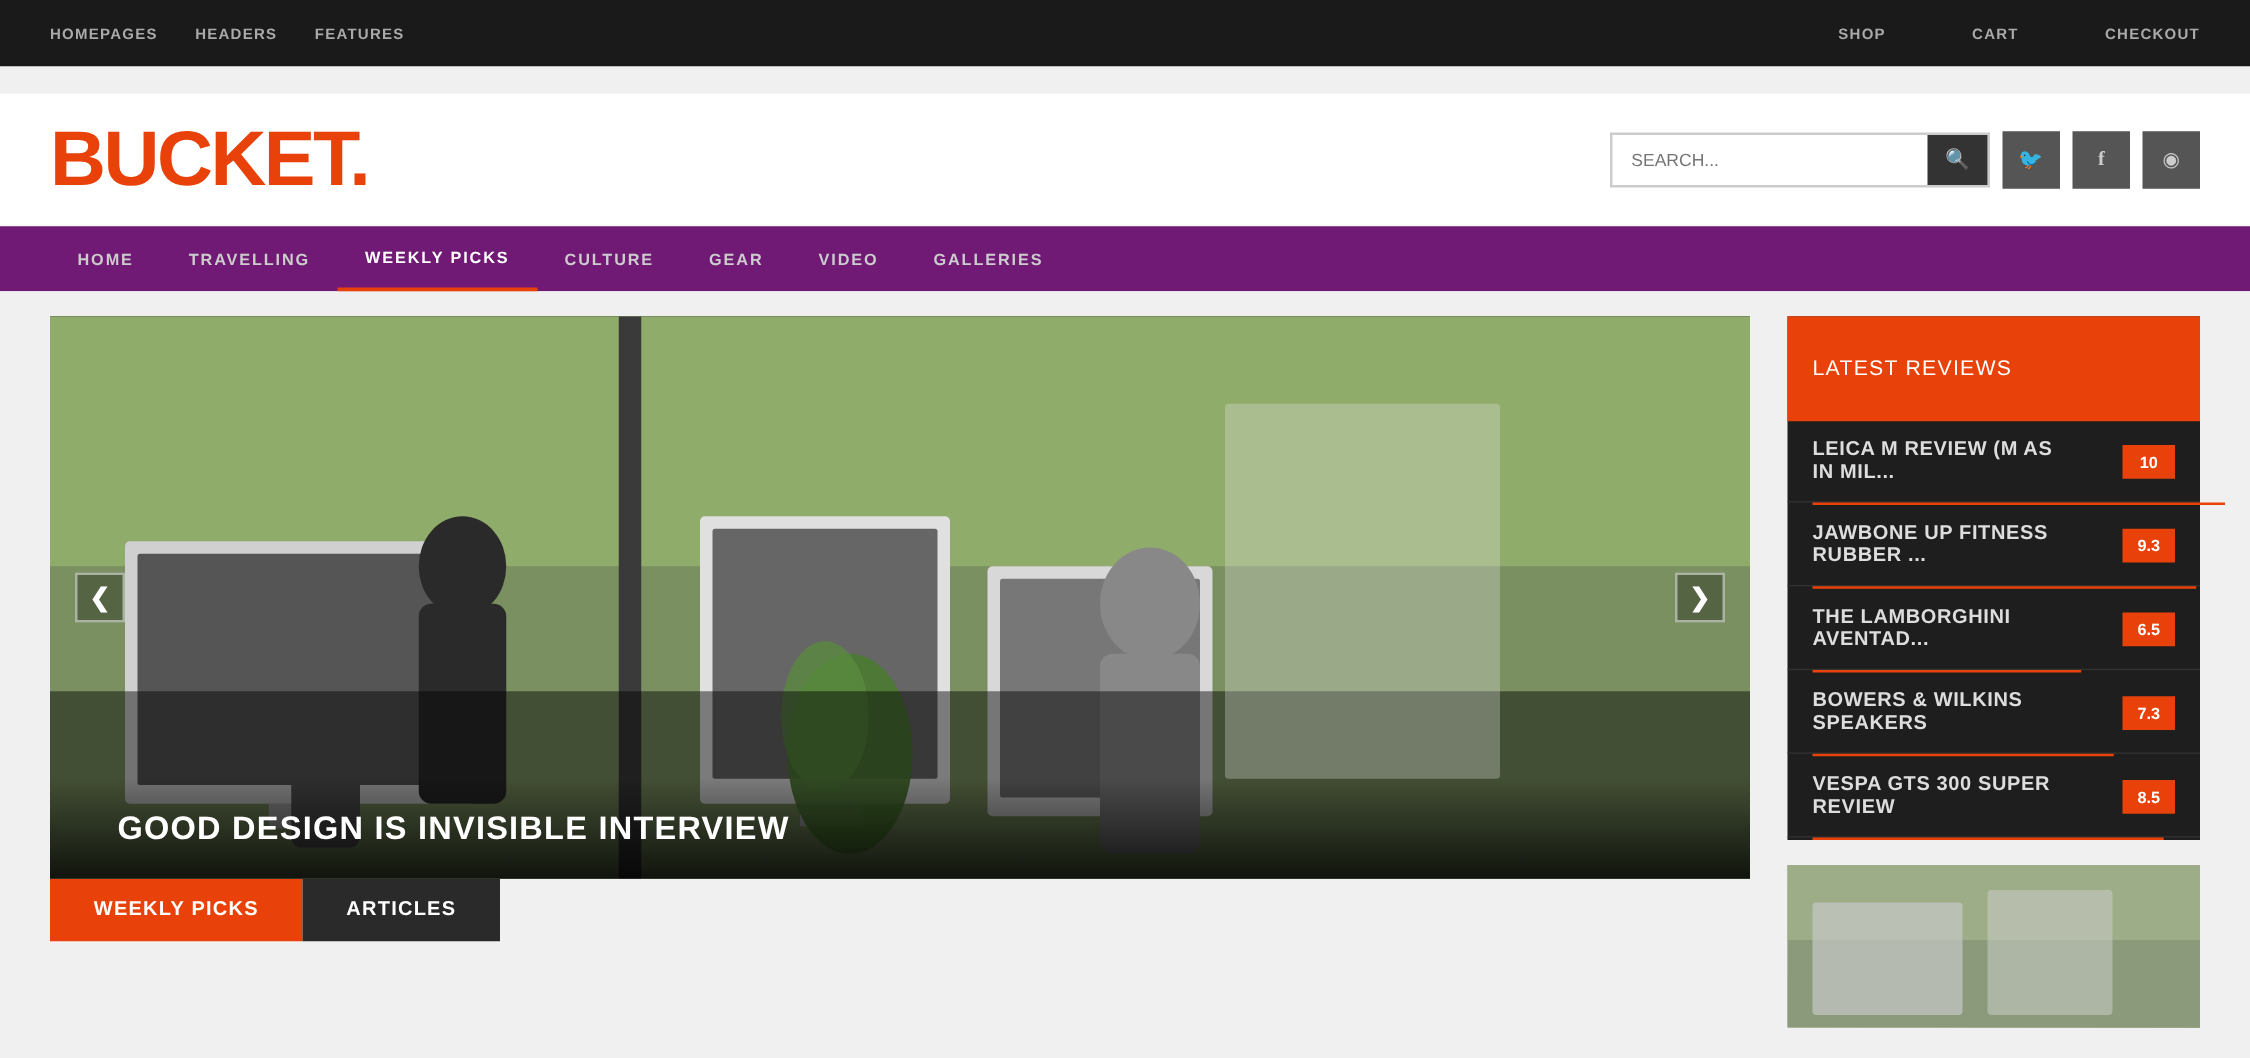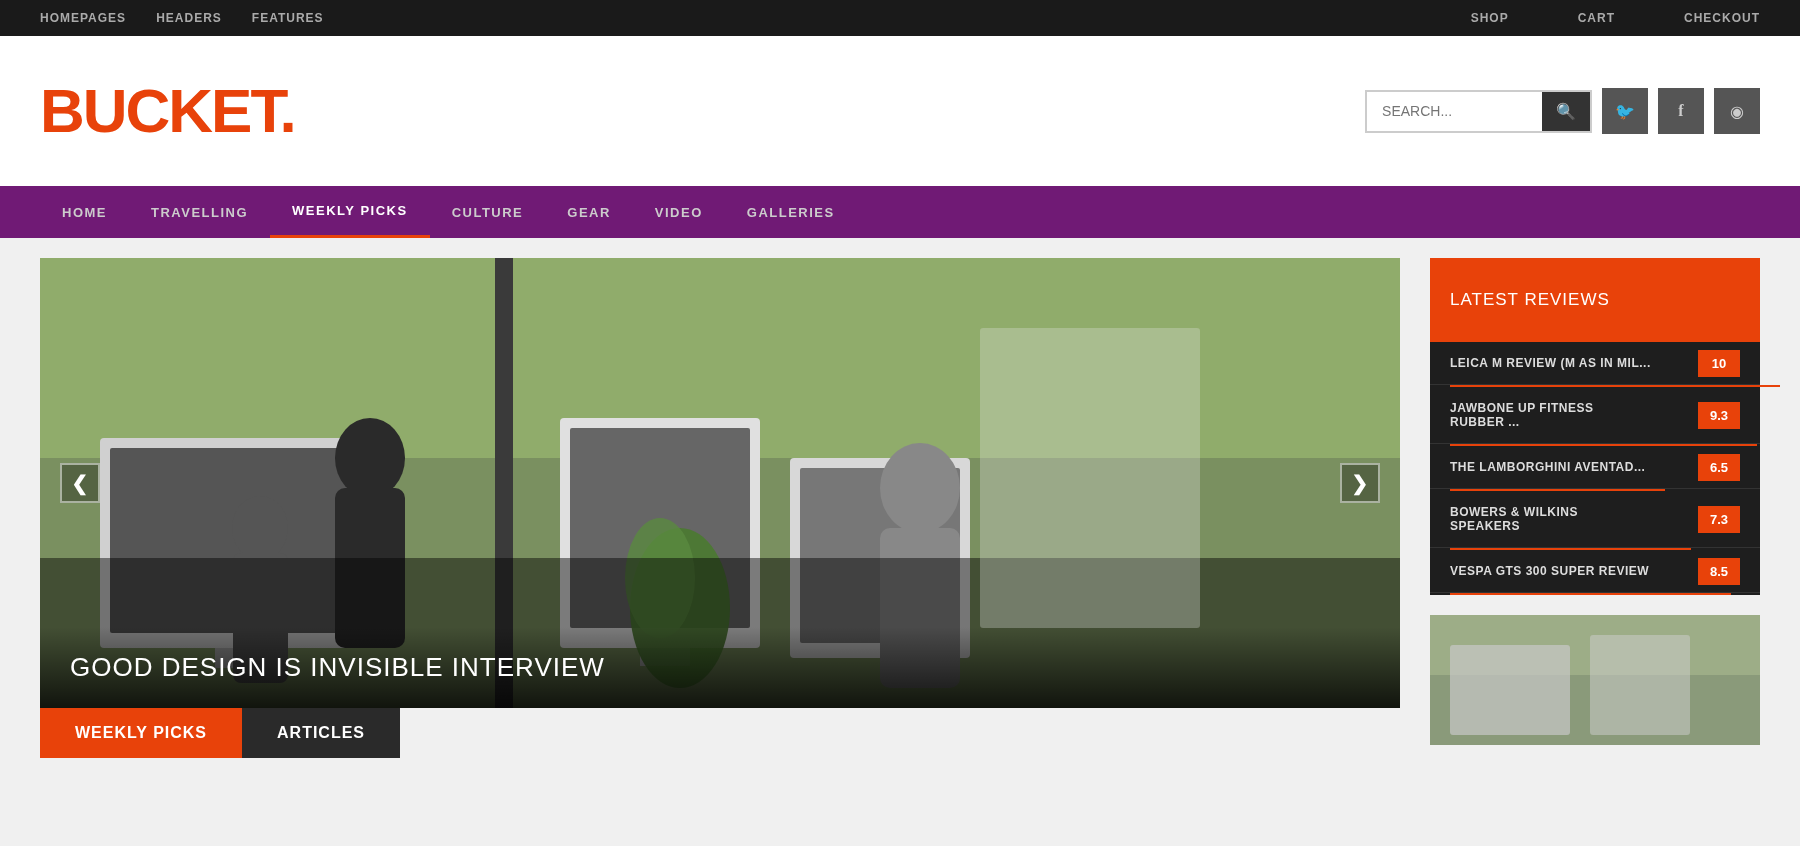--- a/index.html
+++ b/index.html
@@ -1,21 +1,21 @@
 <!DOCTYPE html>
 <html><head>
   <meta charset="utf-8">
   <style>
     * { margin: 0; padding: 0; box-sizing: border-box; }
     body { font-family: Arial, Helvetica, sans-serif; background: #f0f0f0; width: 1800px; }
 
     
     .top-bar {
       background: #1a1a1a;
-      height: 36px;
+      height: 53px;
       display: flex;
       align-items: center;
       justify-content: space-between;
       padding: 0 40px;
     }
     .top-bar-left { display: flex; gap: 30px; }
     .top-bar-left a {
       color: #aaa;
       text-decoration: none;
       font-size: 12px;
@@ -28,24 +28,25 @@
       text-decoration: none;
       font-size: 12px;
       letter-spacing: 1px;
       font-weight: 600;
       margin-left: 44px;
     }
 
     
     .header {
       background: #fff;
-      padding: 44px 40px;
+      padding: 22px 40px;
       display: flex;
       align-items: center;
       justify-content: space-between;
+      margin-top: 22px;
     }
     .logo {
       font-size: 62px;
       font-weight: 900;
       color: #e8420a;
       letter-spacing: -2px;
       line-height: 1;
     }
     .header-right {
       display: flex;
@@ -57,21 +58,21 @@
       align-items: center;
       border: 2px solid #ccc;
       background: #fff;
     }
     .search-box input {
       border: none;
       outline: none;
       padding: 10px 15px;
       font-size: 14px;
       color: #b91c1c;
-      width: 175px;
+      width: 252px;
       background: transparent;
     }
     .search-box button {
       background: #333;
       border: none;
       padding: 10px 14px;
       cursor: pointer;
       color: #fff;
       font-size: 16px;
     }
@@ -176,23 +177,24 @@
       position: absolute;
       bottom: 0;
       left: 0;
       right: 0;
       padding: 25px 30px;
       background: linear-gradient(transparent, rgba(0,0,0,0.75));
     }
     .slider-caption h2 {
       color: #fff;
       font-size: 26px;
-      font-weight: 400;
+      font-weight: 700;
       letter-spacing: 1px;
       text-transform: uppercase;
+      margin-left: 24px;
     }
     .slider-prev, .slider-next {
       position: absolute;
       top: 50%;
       transform: translateY(-50%);
       background: rgba(0,0,0,0.3);
       border: 2px solid rgba(255,255,255,0.5);
       color: #fff;
       width: 40px;
       height: 40px;
@@ -250,21 +252,21 @@
       display: flex;
       align-items: center;
       justify-content: space-between;
       padding: 0 20px;
       border-bottom: 1px solid #333;
       cursor: pointer;
     }
     .review-item:last-child { border-bottom: none; }
     .review-text {
       color: #ddd;
-      font-size: 12px;
+      font-size: 16px;
       font-weight: 700;
       letter-spacing: 0.5px;
       padding: 14px 0;
       flex: 1;
       text-transform: uppercase;
     }
     .review-score {
       background: #e8420a;
       color: #fff;
       font-size: 13px;

